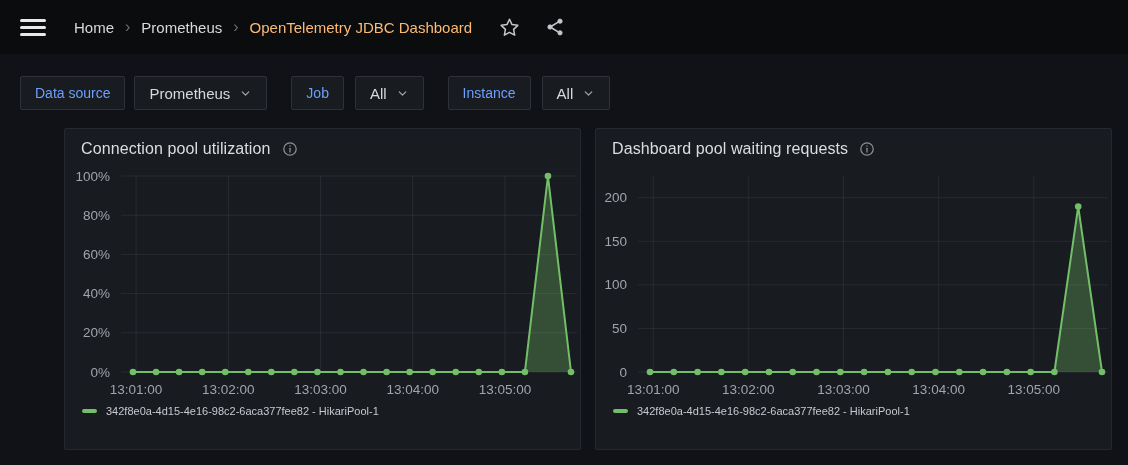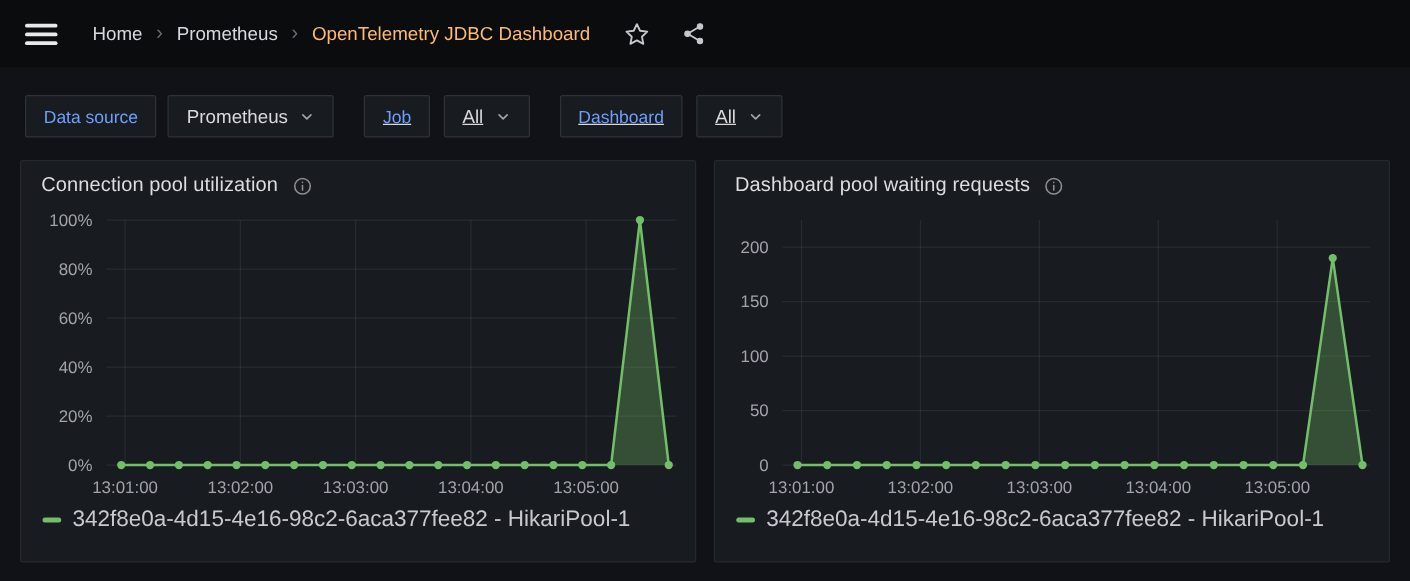--- a/index.html
+++ b/index.html
@@ -22,47 +22,47 @@
   .hamburger span { display: block; height: 3px; border-radius: 2px; background: #e8e9ea; }
   .breadcrumb { display: flex; align-items: center; margin-left: 28px; font-size: 15px; }
   .crumb { color: #d8d9dd; cursor: pointer; }
   .crumb.current { color: #fdba74; cursor: default; }
   .crumb-sep { color: #6b6c73; margin: 0 11px; font-size: 16px; line-height: 1; }
   .nav-actions { display: flex; align-items: center; gap: 24px; margin-left: 26px; }
   .nav-icon-btn { width: 22px; height: 22px; display: flex; align-items: center; justify-content: center; cursor: pointer; color: #c7c8cd; background: none; border: none; }
   
   .filters { display: flex; align-items: center; padding: 22px 20px 0 20px; }
   .var-group { display: flex; align-items: center; }
-  .var-group + .var-group { margin-left: 24px; text-decoration: underline; }
+  .var-group + .var-group { margin-left: 24px; }
   .var-box {
     height: 34px; display: flex; align-items: center;
     background: #181b1f; border: 1px solid #2e3238; border-radius: 2px;
     padding: 0 14px;
   }
   .var-label { color: #6e9fff; font-size: 14px; font-weight: 500; margin-right: 5px; }
   .var-value { color: #d8d9dd; font-size: 15px; gap: 9px; cursor: pointer; }
   .chev { color: #a3a4ab; display: inline-flex; }
   
-  .panels { display: flex; gap: 14px; padding: 18px 16px 0 16px; }
+  .panels { display: flex; gap: 14px; padding: 18px 16px 0 16px; margin-left: 48px; }
   .panel {
     flex: 1; height: 322px;
     background: #181b1f;
     border: 1px solid #25282e;
     border-radius: 2px;
     overflow: hidden;
   }
   .panel-header { display: flex; align-items: center; gap: 11px; padding: 11px 16px 2px 16px; }
   .panel-title { font-size: 16px; font-weight: 500; color: #dcdde0; letter-spacing: .1px; }
   .info-icon { color: #8d8e94; display: inline-flex; cursor: pointer; background: none; border: none; padding: 0; }
   .chart { display: block; width: 512px; height: 236px; margin: 6px auto 0 auto; }
   .chart text { font-family: "Liberation Sans", sans-serif; font-size: 13.5px; fill: #a2a3ad; }
   .chart line.grid { stroke: rgba(204,204,220,0.09); stroke-width: 1; }
   .legend { display: flex; align-items: center; gap: 9px; padding: 3px 16px 0 17px; cursor: pointer; }
   .legend-swatch { width: 15px; height: 4px; border-radius: 2px; }
-  .legend-label { font-size: 18px; color: #c8c9d0; }
+  .legend-label { font-size: 11px; color: #c8c9d0; }
 </style>
 </head>
 <body>
 
 <header class="navbar">
   <div class="hamburger">
     <span></span>
       <span></span>
       <span></span>
   </div>
@@ -108,21 +108,21 @@
     <div class="var-box var-value" style="margin-left:6px;">
       <span>All</span>
       <span class="chev">
         <svg width="13" height="13" viewBox="0 0 24 24" fill="none" stroke="currentColor" stroke-width="2.4" stroke-linecap="round" stroke-linejoin="round">
             <polyline points="6 9 12 15 18 9"></polyline>
           </svg>
       </span>
     </div>
   </div>
   <div class="var-group">
-    <div class="var-box var-label">Dashboard</div>
+    <div class="var-box var-label">Instance</div>
     <div class="var-box var-value" style="margin-left:6px;">
       <span>All</span>
       <span class="chev">
         <svg width="13" height="13" viewBox="0 0 24 24" fill="none" stroke="currentColor" stroke-width="2.4" stroke-linecap="round" stroke-linejoin="round">
             <polyline points="6 9 12 15 18 9"></polyline>
           </svg>
       </span>
     </div>
   </div>
 </div>

